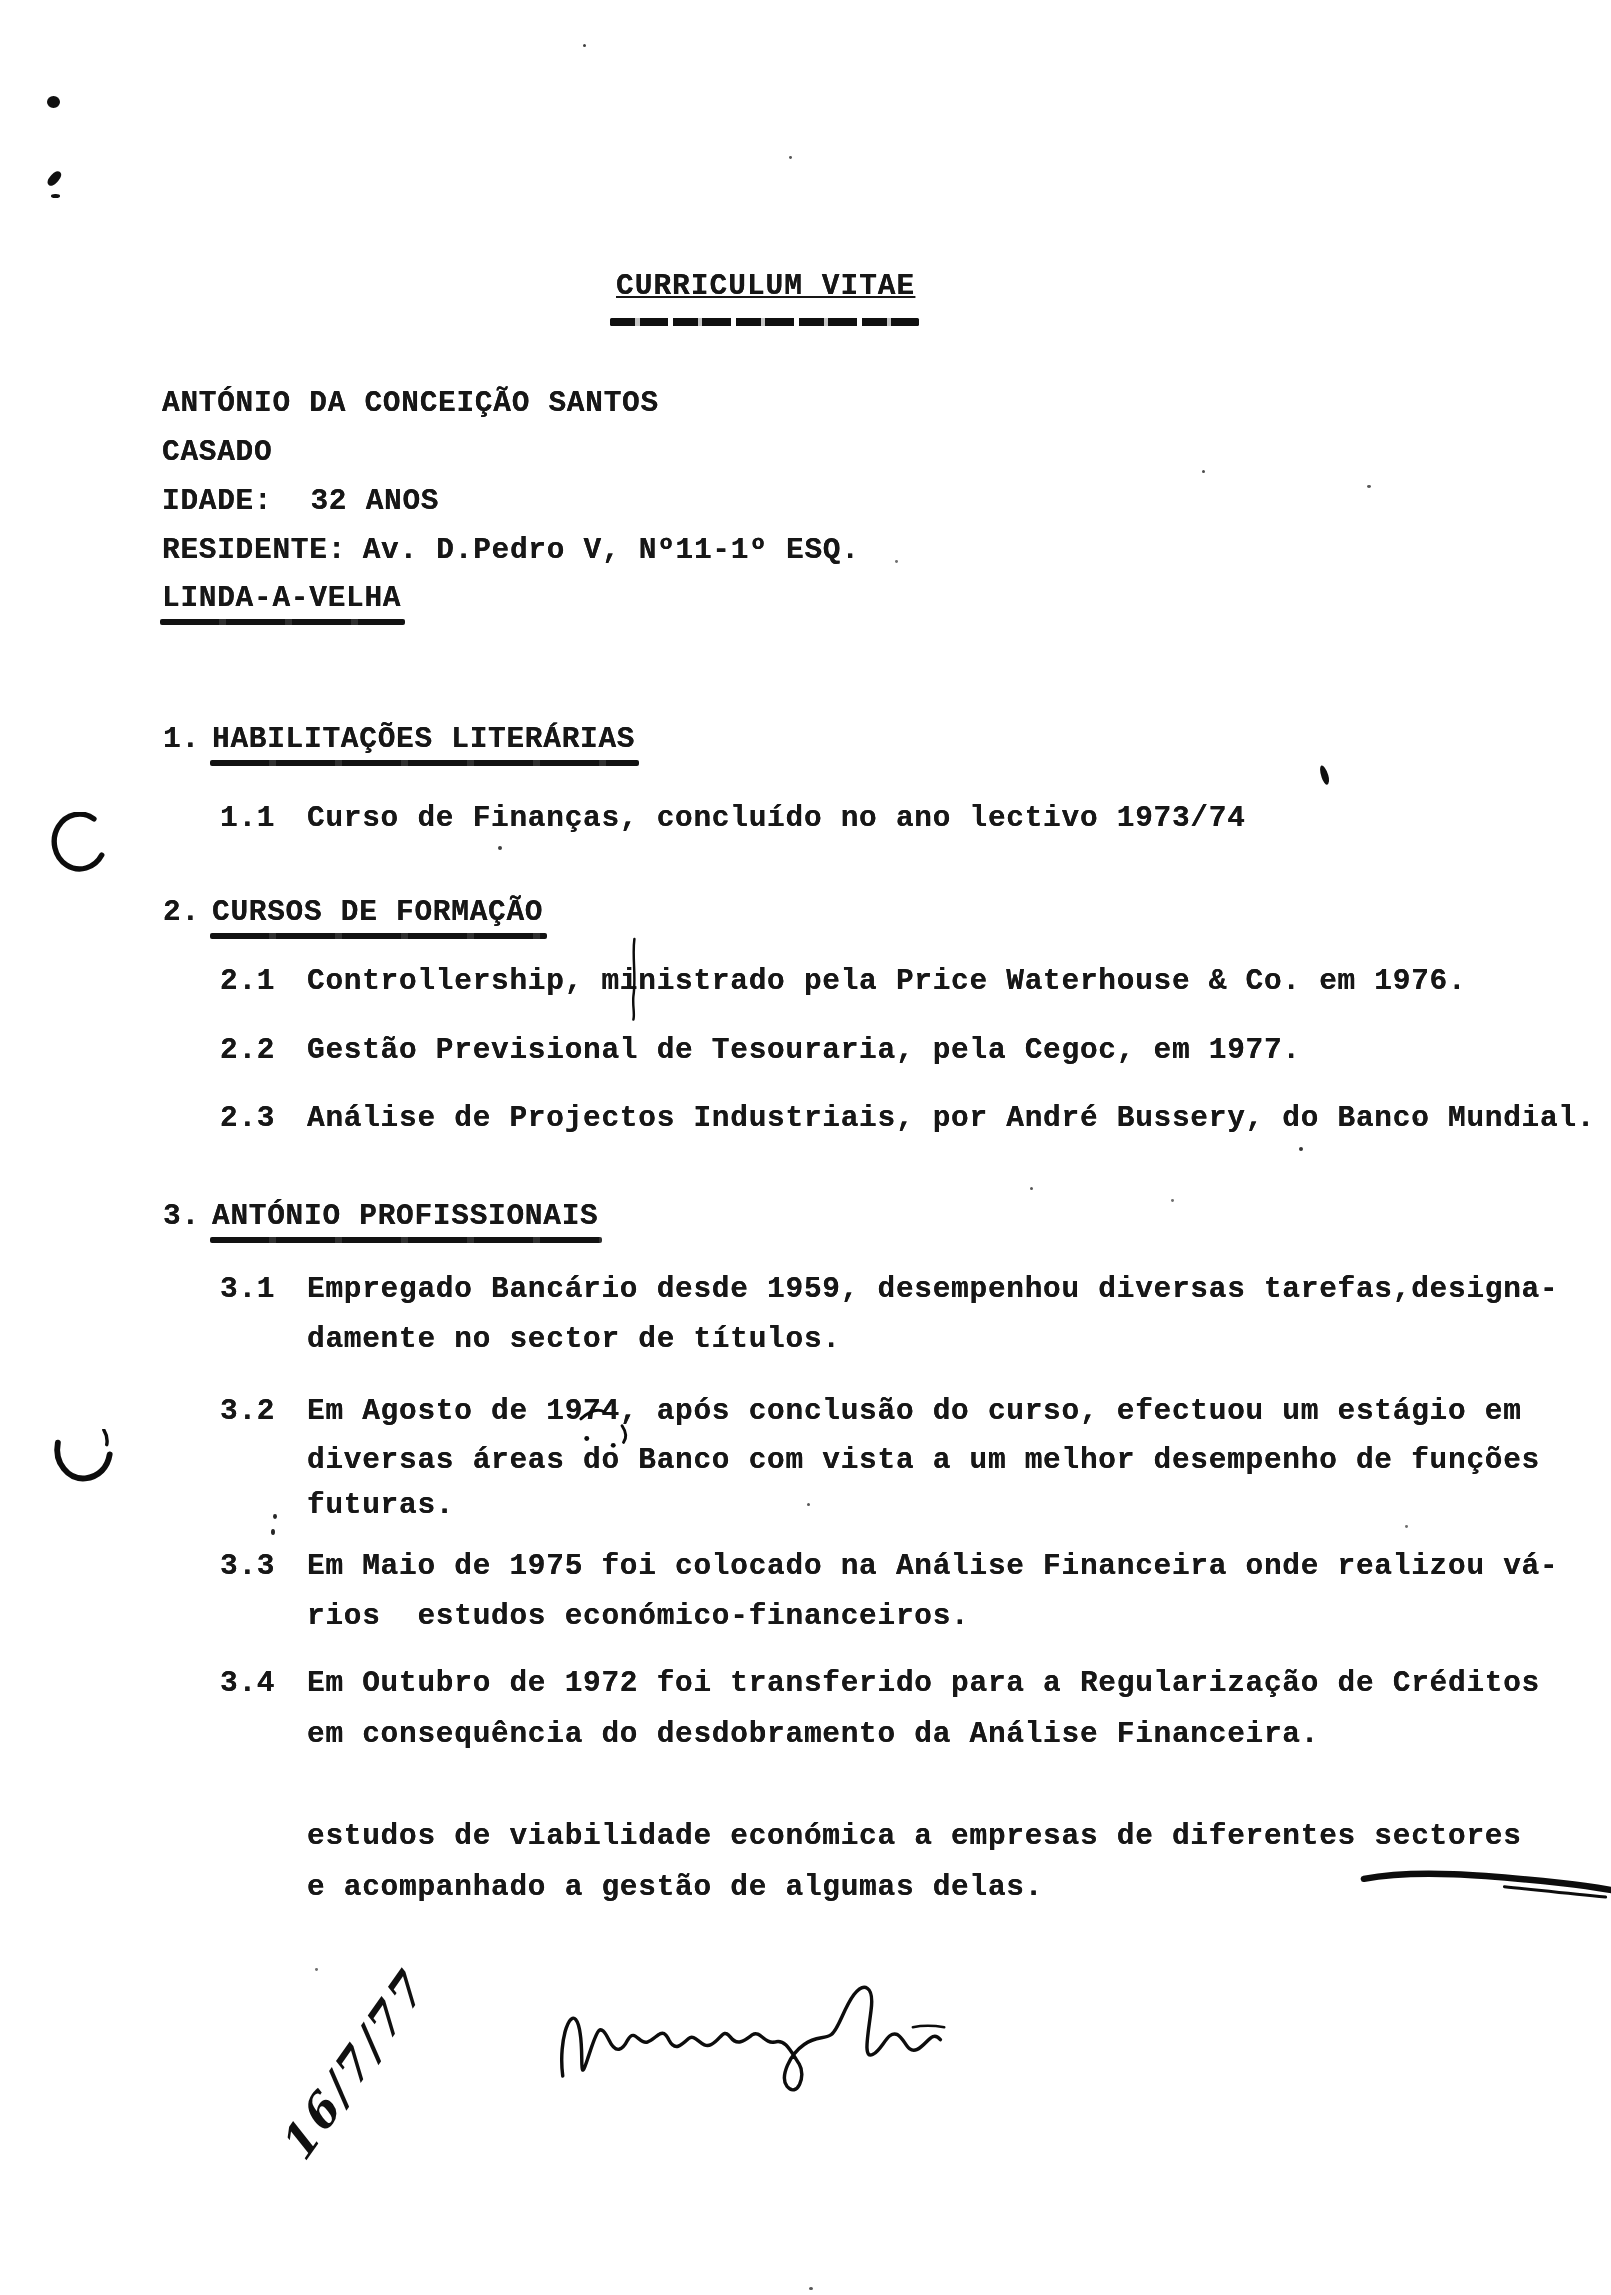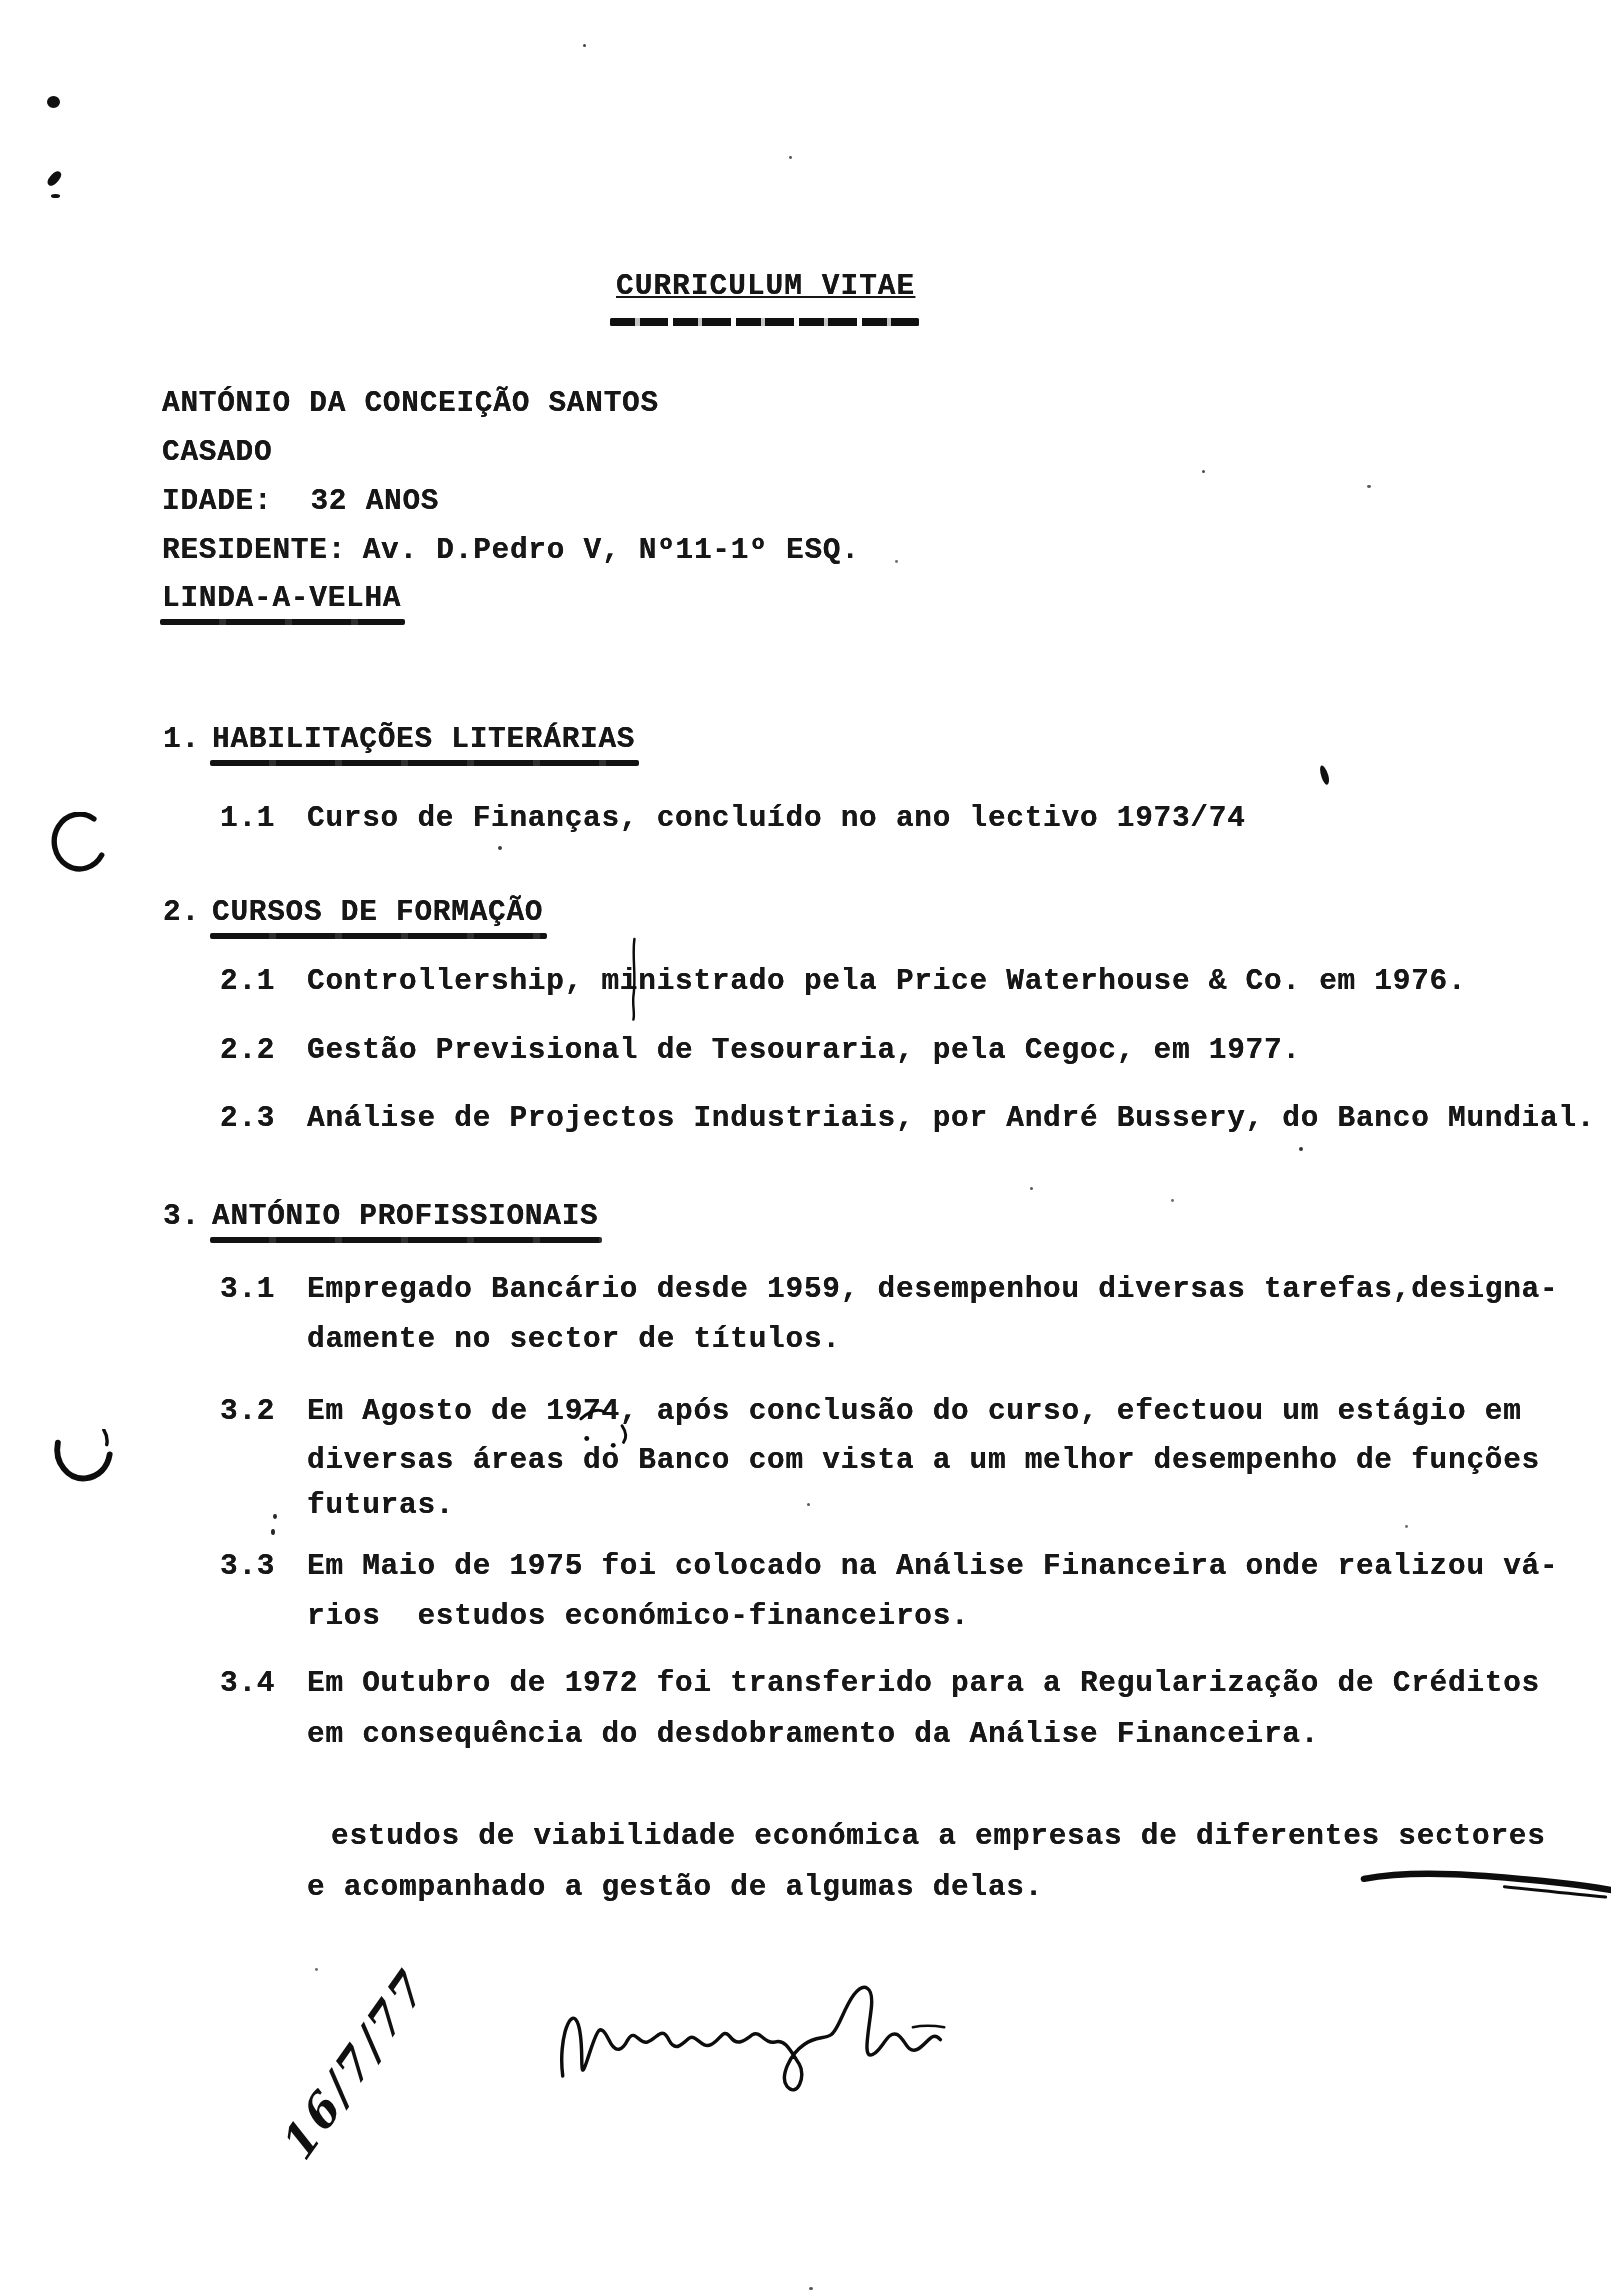--- a/index.html
+++ b/index.html
@@ -94,21 +94,21 @@
   <div class="t" style="left:307px; top:1443px;">diversas áreas do Banco com vista a um melhor desempenho de funções</div>
   <div class="t" style="left:307px; top:1488px;">futuras.</div>
 
   <div class="t" style="left:220px; top:1549px;">3.3</div>
   <div class="t" style="left:307px; top:1549px;">Em Maio de 1975 foi colocado na Análise Financeira onde realizou vá-</div>
   <div class="t" style="left:307px; top:1599px;">rios  estudos económico-financeiros.</div>
 
   <div class="t" style="left:220px; top:1666px;">3.4</div>
   <div class="t" style="left:307px; top:1666px;">Em Outubro de 1972 foi transferido para a Regularização de Créditos</div>
   <div class="t" style="left:307px; top:1717px;">em consequência do desdobramento da Análise Financeira.</div>
-  <div class="t" style="left:307px; top:1819px;margin-left:24px;">estudos de viabilidade económica a empresas de diferentes sectores</div>
+  <div class="t" style="left:307px; top:1819px;">estudos de viabilidade económica a empresas de diferentes sectores</div>
   <div class="t" style="left:307px; top:1870px;">e acompanhado a gestão de algumas delas.</div>
 
   <div class="date">16/7/77</div>
 
   <svg class="pen" style="left:548px; top:1980px;" width="413" height="128" viewBox="0 0 840 260">
     <path stroke-width="7" d="M30 195 C 20 120, 48 45, 62 92 C 76 140, 60 222, 80 162 C 100 102, 104 82, 124 122 C 138 152, 152 142, 162 122 C 176 96, 186 132, 202 126 C 222 119, 232 92, 246 122 C 258 146, 272 132, 286 119 C 300 106, 312 142, 332 131 C 352 121, 356 96, 371 116 C 386 136, 402 121, 416 111 C 431 101, 441 131, 461 126 C 481 119, 492 141, 511 171 C 526 196, 506 241, 486 216 C 471 196, 492 151, 521 131 C 546 113, 561 121, 576 111 C 591 101, 601 58, 622 30 C 642 4, 664 10, 657 62 C 651 112, 640 162, 661 151 C 681 141, 691 101, 711 111 C 726 119, 731 151, 751 141 C 771 131, 781 101, 798 121"></path>
     <path stroke-width="5" d="M742 96 C 762 92, 782 92, 806 96"></path>
   </svg>
 
   <svg class="pen" style="left:1357px; top:1861px;" width="285" height="47" viewBox="0 0 580 95">

